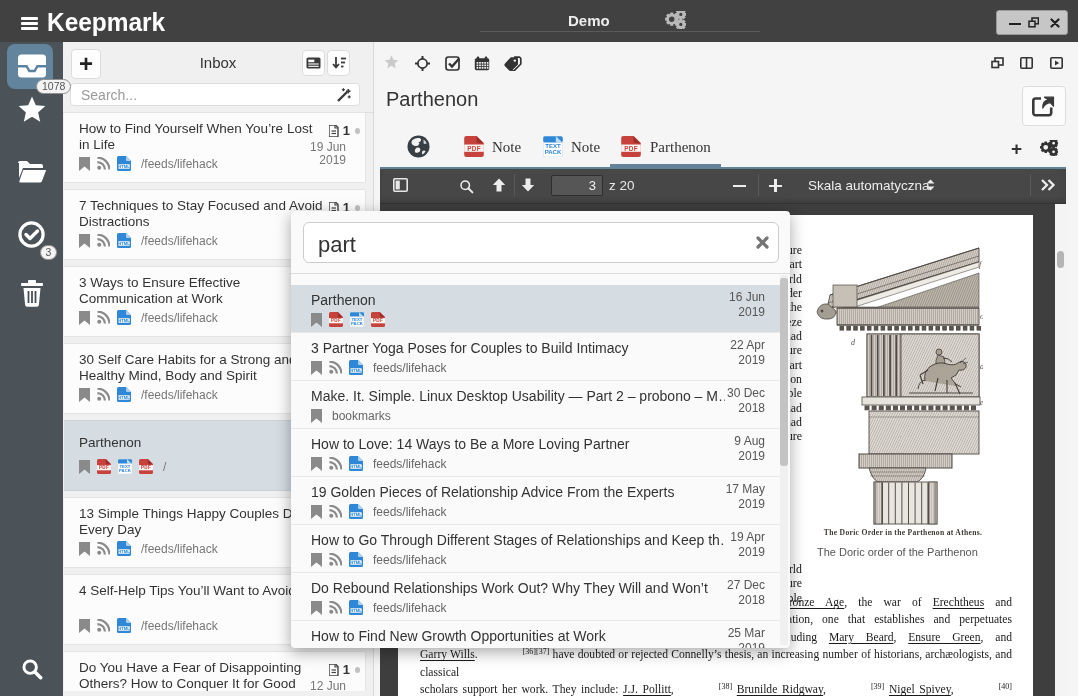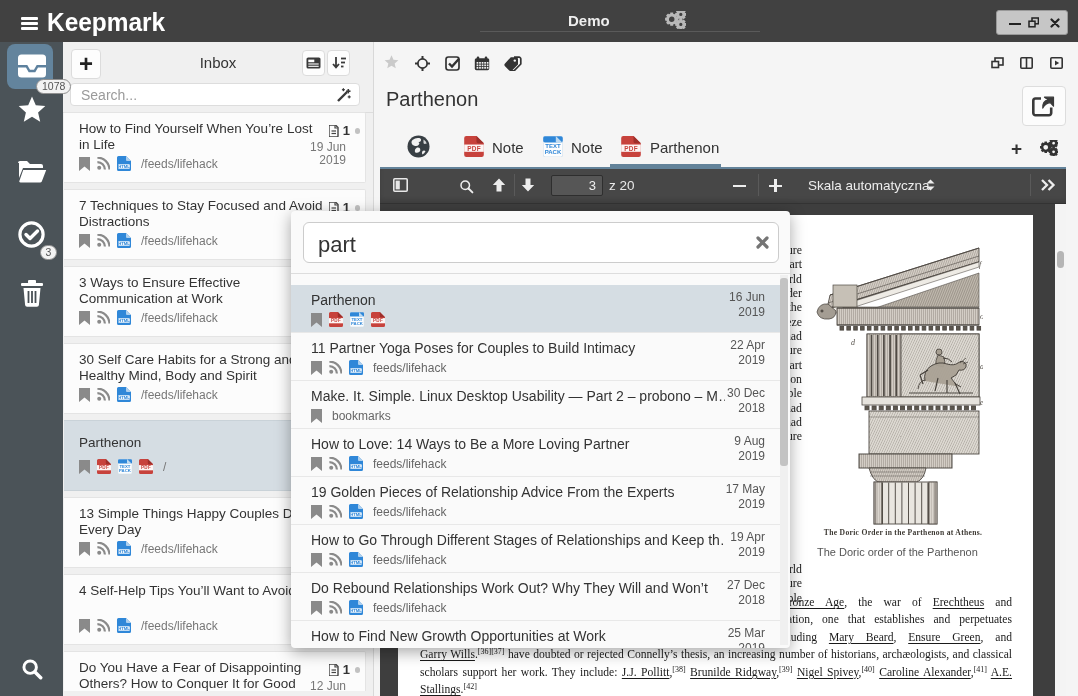--- a/index.html
+++ b/index.html
@@ -39,21 +39,21 @@
   .ibadge { position:absolute; right:15px; top:10px; font-size:13px; font-weight:bold; color:#333; white-space:nowrap; }
   .ibadge svg { display:inline-block; vertical-align:-2px; }
   .idot { position:absolute; right:5px; top:15px; width:5.5px; height:5.5px; background:#c2c2c2; border-radius:3px; }
   .idate { position:absolute; right:19px; top:28px; text-align:right; font-size:12px; color:#777; line-height:13px; }
   
   #main { position:absolute; left:374px; top:42px; width:704px; height:654px; background:#f5f5f5; }
   #mtools { position:absolute; left:0; top:0; width:100%; height:42px; }
   #mtitle { position:absolute; left:12px; top:46px; font-size:20px; color:#333; }
   #sharebtn { position:absolute; left:648px; top:44px; width:44px; height:40px; background:#fcfcfc; border:1px solid #ddd; border-radius:4px; }
   #tabs { position:absolute; left:0; top:85px; width:100%; height:40px; }
-  .tabtxt { font-size:15px; color:#333; }
+  .tabtxt { font-size:15px; color:#333;font-family:Liberation Serif, serif; }
   #tabline { position:absolute; left:236px; top:122px; width:111px; height:5px; background:#63839a; }
   
   #pdfview { position:absolute; left:6px; top:125px; width:686px; height:529px; background:#3e3e3e; border-top:2px solid #63839a; }
   #pdftb { position:absolute; left:0; top:0; width:100%; height:35px; background:#474747; border-bottom:1px solid #333; box-shadow:inset 0 -3px 4px rgba(0,0,0,0.12); }
   #pdfscroll { position:absolute; right:0; top:35px; width:11px; bottom:0; background:#f4f4f4; }
   #pdfthumb { position:absolute; right:2px; top:82px; width:7px; height:17px; background:#b5b5b5; border-radius:4px; }
   #page { position:absolute; left:18px; top:46px; width:635px; height:483px; background:#fff; font-family:"Liberation Serif", serif; overflow:hidden; }
   
   #popup { position:absolute; left:291px; top:211px; width:499px; height:437px; background:#fafafa; border-radius:4px; box-shadow:0 4px 16px rgba(0,0,0,0.35); z-index:10; }
   #pinput { position:absolute; left:12px; top:11px; width:476px; height:41px; background:#fff; border:1px solid #ccc; border-radius:6px; }
@@ -66,21 +66,21 @@
   .pttl { font-size:14px; color:#333; width:414px; white-space:nowrap; overflow:hidden; }
   .pirow { position:absolute; left:20px; top:27px; height:15px; display:flex; align-items:center; gap:7px; }
   .ptag { font-size:12px; color:#666; margin-left:3px; }
   .pdate { position:absolute; right:16px; top:5px; text-align:right; font-size:12px; color:#555; line-height:15px; }
   #pscroll { position:absolute; right:2px; top:64px; width:8px; height:370px; background:#f0f0f0; }
   #pthumb { position:absolute; right:0px; top:3px; width:8px; height:188px; background:#c3c3c3; border-radius:3px; }
   svg { display:block; }
   .sbicon svg { display:inline-block; }
   .irow svg, .pirow svg { display:inline-block; }
   u { text-decoration-thickness:0.8px; text-underline-offset:1.5px; }
-  sup { line-height:0; font-size:8px; vertical-align:4px; }
+  sup { line-height:0; font-size:8px; vertical-align:4px;margin-left:45px; }
 </style>
 </head>
 <body>
 <div id="topbar">
   <div id="hamb">
       <div></div>
       <div></div>
       <div></div>
     </div>
   <div id="logo">Keepmark</div>
@@ -765,21 +765,21 @@
           <svg width="14" height="15" viewBox="0 0 14 15" style="">
             <path d="M0 1.5 a1.5 1.5 0 0 1 1.5-1.5 H8.8 L14 5.2 v8.3 a1.5 1.5 0 0 1 -1.5 1.5 h-11 A1.5 1.5 0 0 1 0 13.5 z" fill="#c7423c"></path>
     <path d="M8.8 0 L14 5.2 H10 a1.2 1.2 0 0 1 -1.2 -1.2 z" fill="#9e2f2b"></path>
     <rect x="0" y="6.1" width="14" height="5.2" fill="#fdf5f4"></rect>
     <text x="7" y="10.4" font-family="Liberation Sans" font-size="4.6" font-weight="bold" fill="#c7423c" text-anchor="middle" letter-spacing="0.2">PDF</text>
           </svg>
         </div>
         <div class="pdate">16 Jun<br>2019</div>
       </div>
 <div class="prow">
-        <div class="pttl">11 Partner Yoga Poses for Couples to Build Intimacy</div>
+        <div class="pttl">3 Partner Yoga Poses for Couples to Build Intimacy</div>
       <div class="pirow">
           <svg width="11" height="14" viewBox="0 0 11 14" style="">
             <path d="M0 0 h11 v14 l-5.5 -4.4 L0 14 z" fill="#8a8a8a"></path>
           </svg>
           <svg width="13" height="13" viewBox="0 0 13 13" style="">
             <circle cx="2.2" cy="10.8" r="2" fill="#8a8a8a"></circle>
     <path d="M0.4 5.1 a7.5 7.5 0 0 1 7.5 7.5" fill="none" stroke="#8a8a8a" stroke-width="2.2"></path>
     <path d="M0.4 0.6 a12 12 0 0 1 12 12" fill="none" stroke="#8a8a8a" stroke-width="2.2"></path>
           </svg>
           <svg width="14" height="15" viewBox="0 0 14 15" style="">

